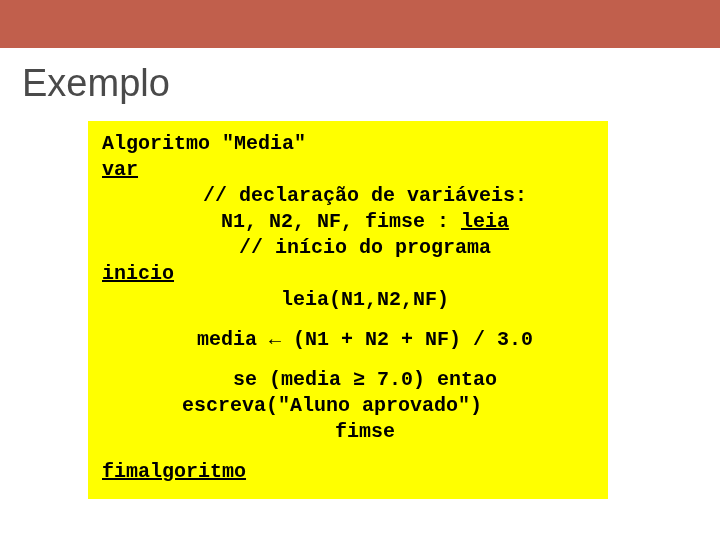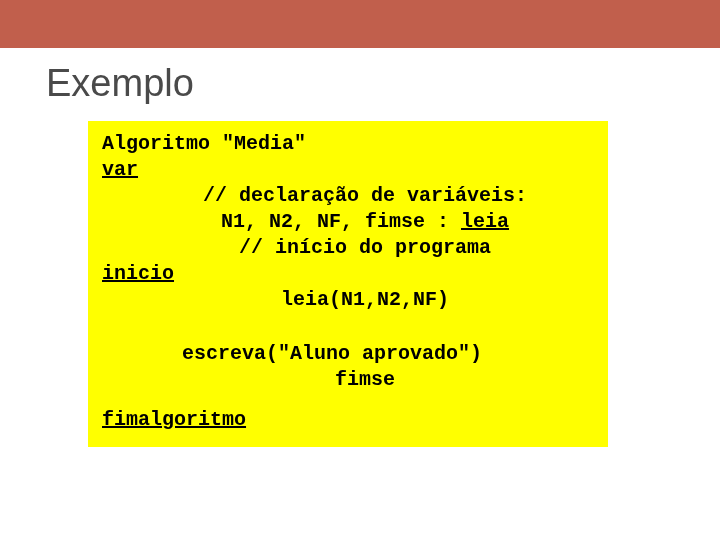--- a/index.html
+++ b/index.html
@@ -13,21 +13,20 @@
   .top-bar {
     width: 100%;
     height: 48px;
     background: #c15f4c;
   }
   .heading {
     font-size: 38px;
     color: #4a4a4a;
     padding: 14px 0 10px 22px;
     font-weight: 400;
-    margin-left: 24px;
   }
   .code-block {
     margin: 6px 0 0 88px;
     width: 520px;
     background: #ffff00;
     padding: 10px 14px 14px 14px;
     font-family: "Courier New", Courier, monospace;
     font-size: 20px;
     font-weight: bold;
     color: #000;
@@ -48,18 +47,20 @@
 
 <div class="code-block">
   <div class="code-line">Algoritmo "Media"</div>
   <div class="code-line u">var</div>
   <div class="code-line indent">// declaração de variáveis:</div>
   <div class="code-line indent"><span>N1, N2, NF, fimse : </span><span class="u">leia</span></div>
   <div class="code-line indent">// início do programa</div>
   <div class="code-line u">inicio</div>
   <div class="code-line indent">leia(N1,N2,NF)</div>
   <div class="gap"></div>
+  <div class="code-line indent">media ← (N1 + N2 + NF) / 3.0</div>
   <div class="gap"></div>
+  <div class="code-line indent">se (media ≥ 7.0) entao</div>
   <div class="code-line indent2">escreva("Aluno aprovado")</div>
   <div class="code-line indent">fimse</div>
   <div class="gap"></div>
   <div class="code-line u">fimalgoritmo</div>
 </div>
 
 </body></html>

